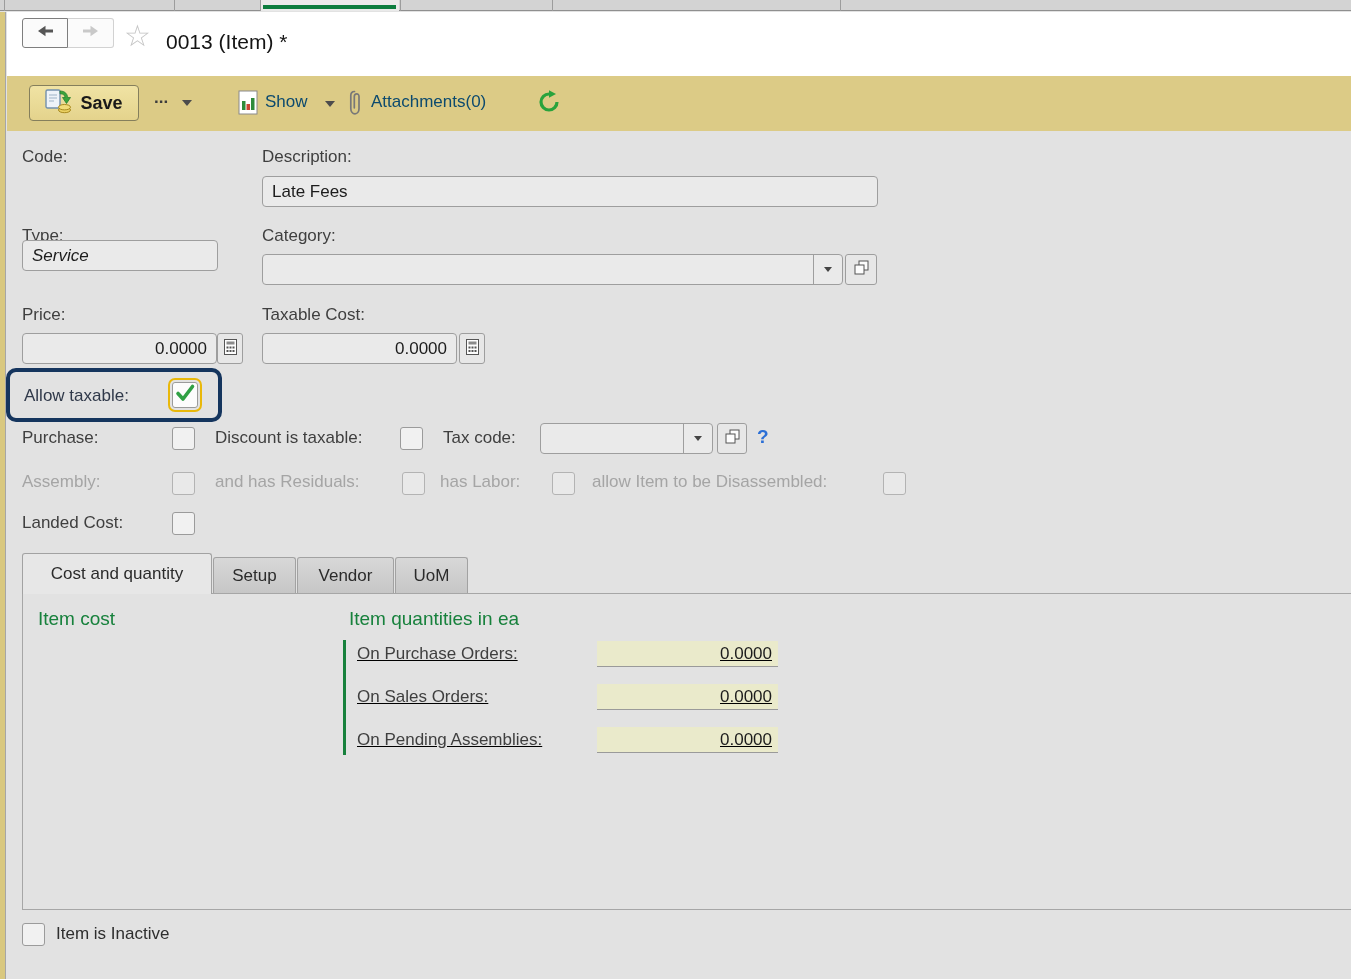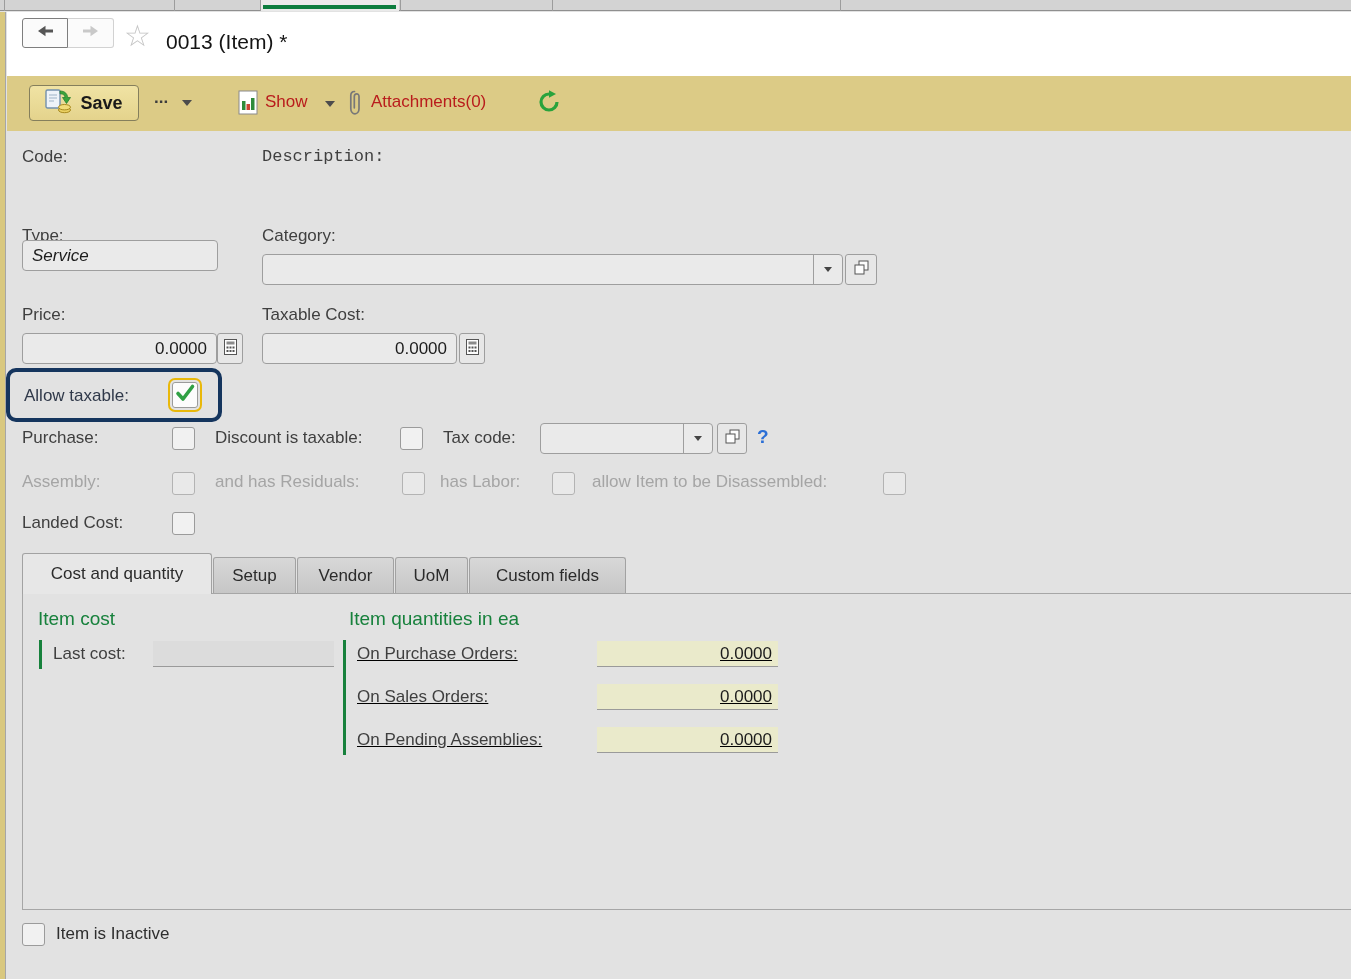--- a/index.html
+++ b/index.html
@@ -27,21 +27,21 @@
   .nav-btn.fwd  { border:1px solid #d2d2d2; border-left:none; border-radius:0 3px 3px 0; }
   .star { position:absolute; left:117px; top:0px; font-size:30px; color:#c5c5c5; line-height:48px; }
   .page-title { position:absolute; left:159px; top:18px; font-size:21px; color:#141414; }
 
   
   .toolbar { position:absolute; left:7px; top:76px; right:0; height:55px; background:#dccb86; }
   .save-btn { position:absolute; left:22px; top:9px; width:110px; height:36px;
               background:linear-gradient(#f0e3a4,#e4d38c); border:1px solid #857f5c; border-radius:4px;
               display:flex; align-items:center; justify-content:center; gap:8px; }
   .save-btn .lbl { font-size:18px; font-weight:bold; color:#191919; }
-  .tb-text { position:absolute; font-size:17px; color:#b91c1c; }
+  .tb-text { position:absolute; font-size:17px; color:#0c4a6e; }
   .tri-down { width:0; height:0; border-left:5px solid transparent; border-right:5px solid transparent;
               border-top:6px solid #4c4c4c; position:absolute; }
   .tb-icon { position:absolute; }
 
   
   .flabel { position:absolute; font-size:17px; color:#3f3f3f; white-space:nowrap; }
   .flabel.disabled { color:#a5a5a5; }
   .inp { position:absolute; height:31px; background:#eaeaea; border:1px solid #9e9e9e; border-radius:4px;
          font-size:17px; color:#1c1c1c; display:flex; align-items:center; padding:0 9px; }
   .inp.num { justify-content:flex-end; }
@@ -163,21 +163,22 @@
 
     <div class="tb-icon" style="left:530px; top:14px;">
       <svg width="24" height="24" viewBox="0 0 24 24">
         <path d="M20 12 A8 8 0 1 1 12 4" fill="none" stroke="#28a33c" stroke-width="3.2" stroke-linecap="butt"></path>
         <path d="M12 0.2 L19 4 L12 7.8 Z" fill="#28a33c"></path>
       </svg>
     </div>
   </div>
 
   <div class="flabel" style="left:22px; top:147px;">Code:</div>
-  <div class="flabel" style="left:262px; top:147px;font-family:Liberation Mono, monospace;">Description:</div>
+  <div class="flabel" style="left:262px; top:147px;">Description:</div>
+  <div class="inp" style="left:262px; top:176px; width:616px;">Late Fees</div>
 
   <div class="flabel" style="left:22px; top:226px;">Type:</div>
   <div class="flabel" style="left:262px; top:226px;">Category:</div>
   <div class="inp" style="left:22px; top:240px; width:196px;font-style:italic;">Service</div>
   <div class="combo" style="left:262px; top:254px; width:581px;">
     <div class="val"></div>
     <div class="arrow-seg">
         <div class="tri"></div>
       </div>
   </div>
@@ -269,33 +270,26 @@
   <div class="cb disabled" style="left:883px; top:472px;"></div>
 
   <div class="flabel" style="left:22px; top:513px;">Landed Cost:</div>
   <div class="cb" style="left:172px; top:512px;"></div>
 
   <div class="tabbar">
     <div class="tab active" style="width:190px;">Cost and quantity</div>
     <div class="tab" style="width:83px;">Setup</div>
     <div class="tab" style="width:97px;">Vendor</div>
     <div class="tab" style="width:73px;">UoM</div>
-    <div class="tab" style="width:157px;">Custom fields</div>
   </div>
 
   <div class="panel">
     <div class="green-h" style="left:15px; top:14px;">Item cost</div>
     <div class="green-h" style="left:326px; top:14px;">Item quantities in ea</div>
 
-    <div class="group g-itemcost" style="left:16px; top:46px;">
-      <div class="grow">
-        <div class="glabel">Last cost:</div>
-        <div class="ufield gray"></div>
-      </div>
-    </div>
 
     <div class="group g-qty" style="left:320px; top:46px;text-decoration:underline;">
       <div class="grow">
         <div class="glabel">On Purchase Orders:</div>
         <div class="ufield yellow">0.0000</div>
       </div>
       <div class="grow">
         <div class="glabel">On Sales Orders:</div>
         <div class="ufield yellow">0.0000</div>
       </div>

